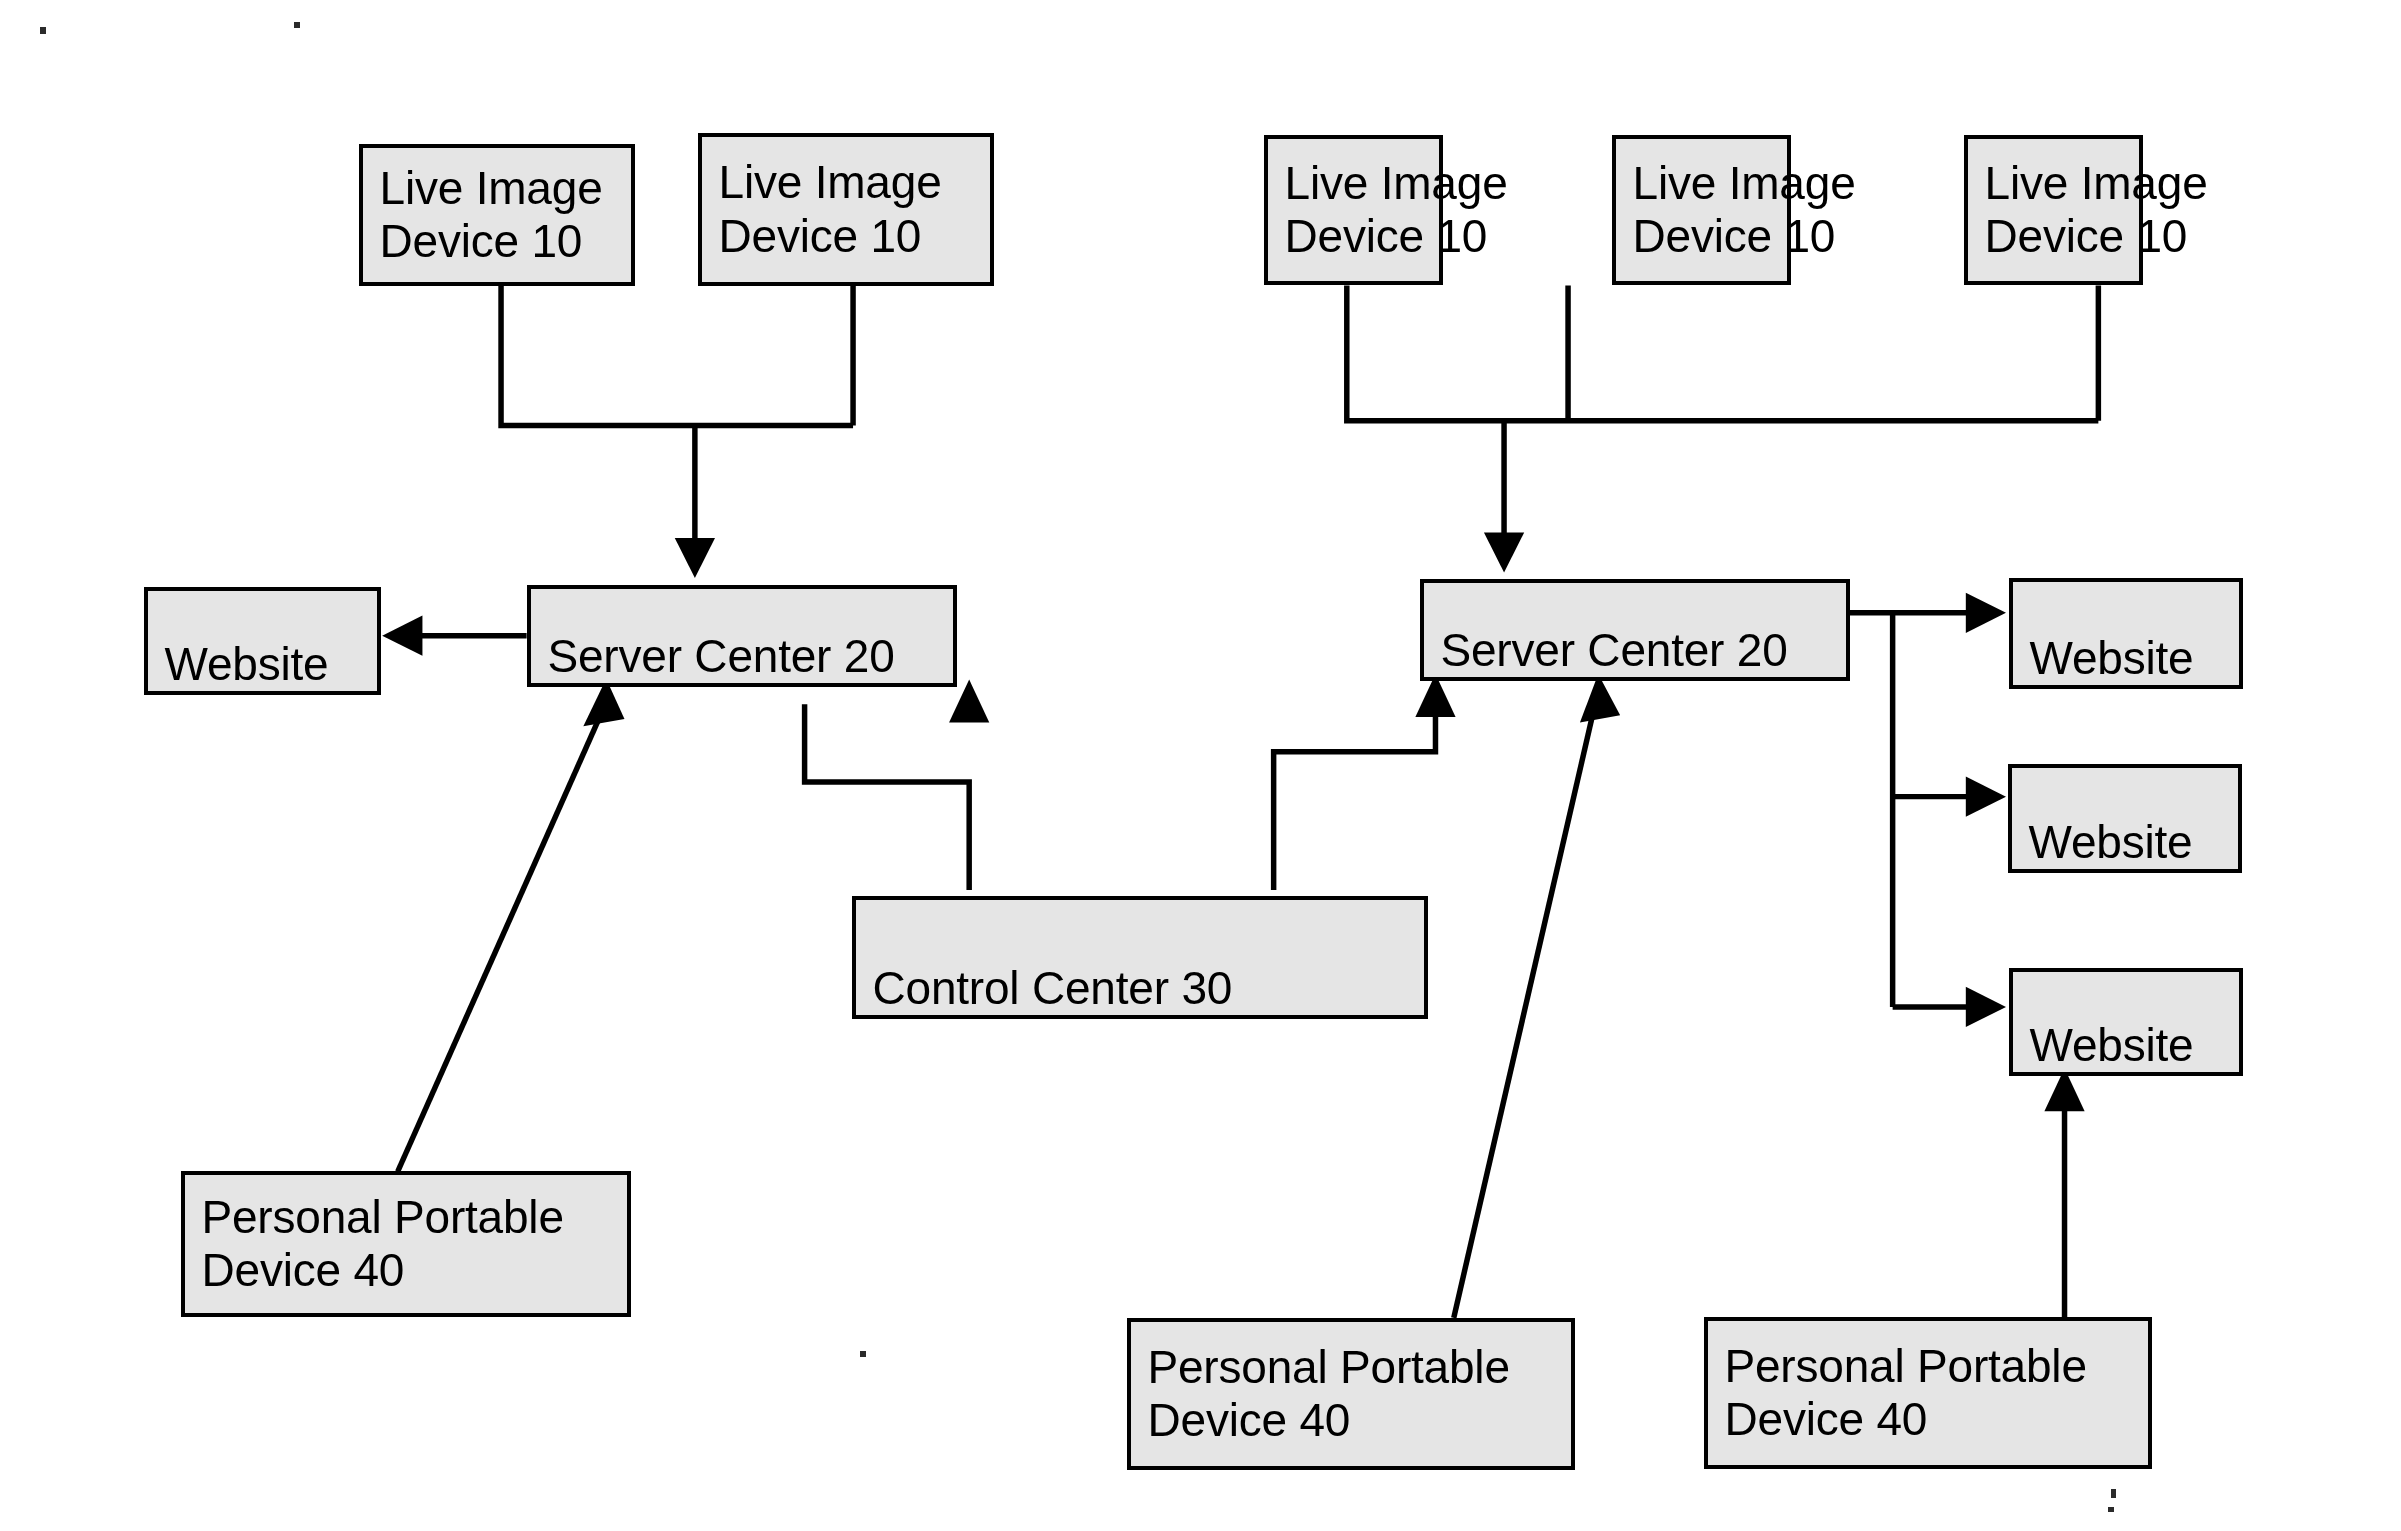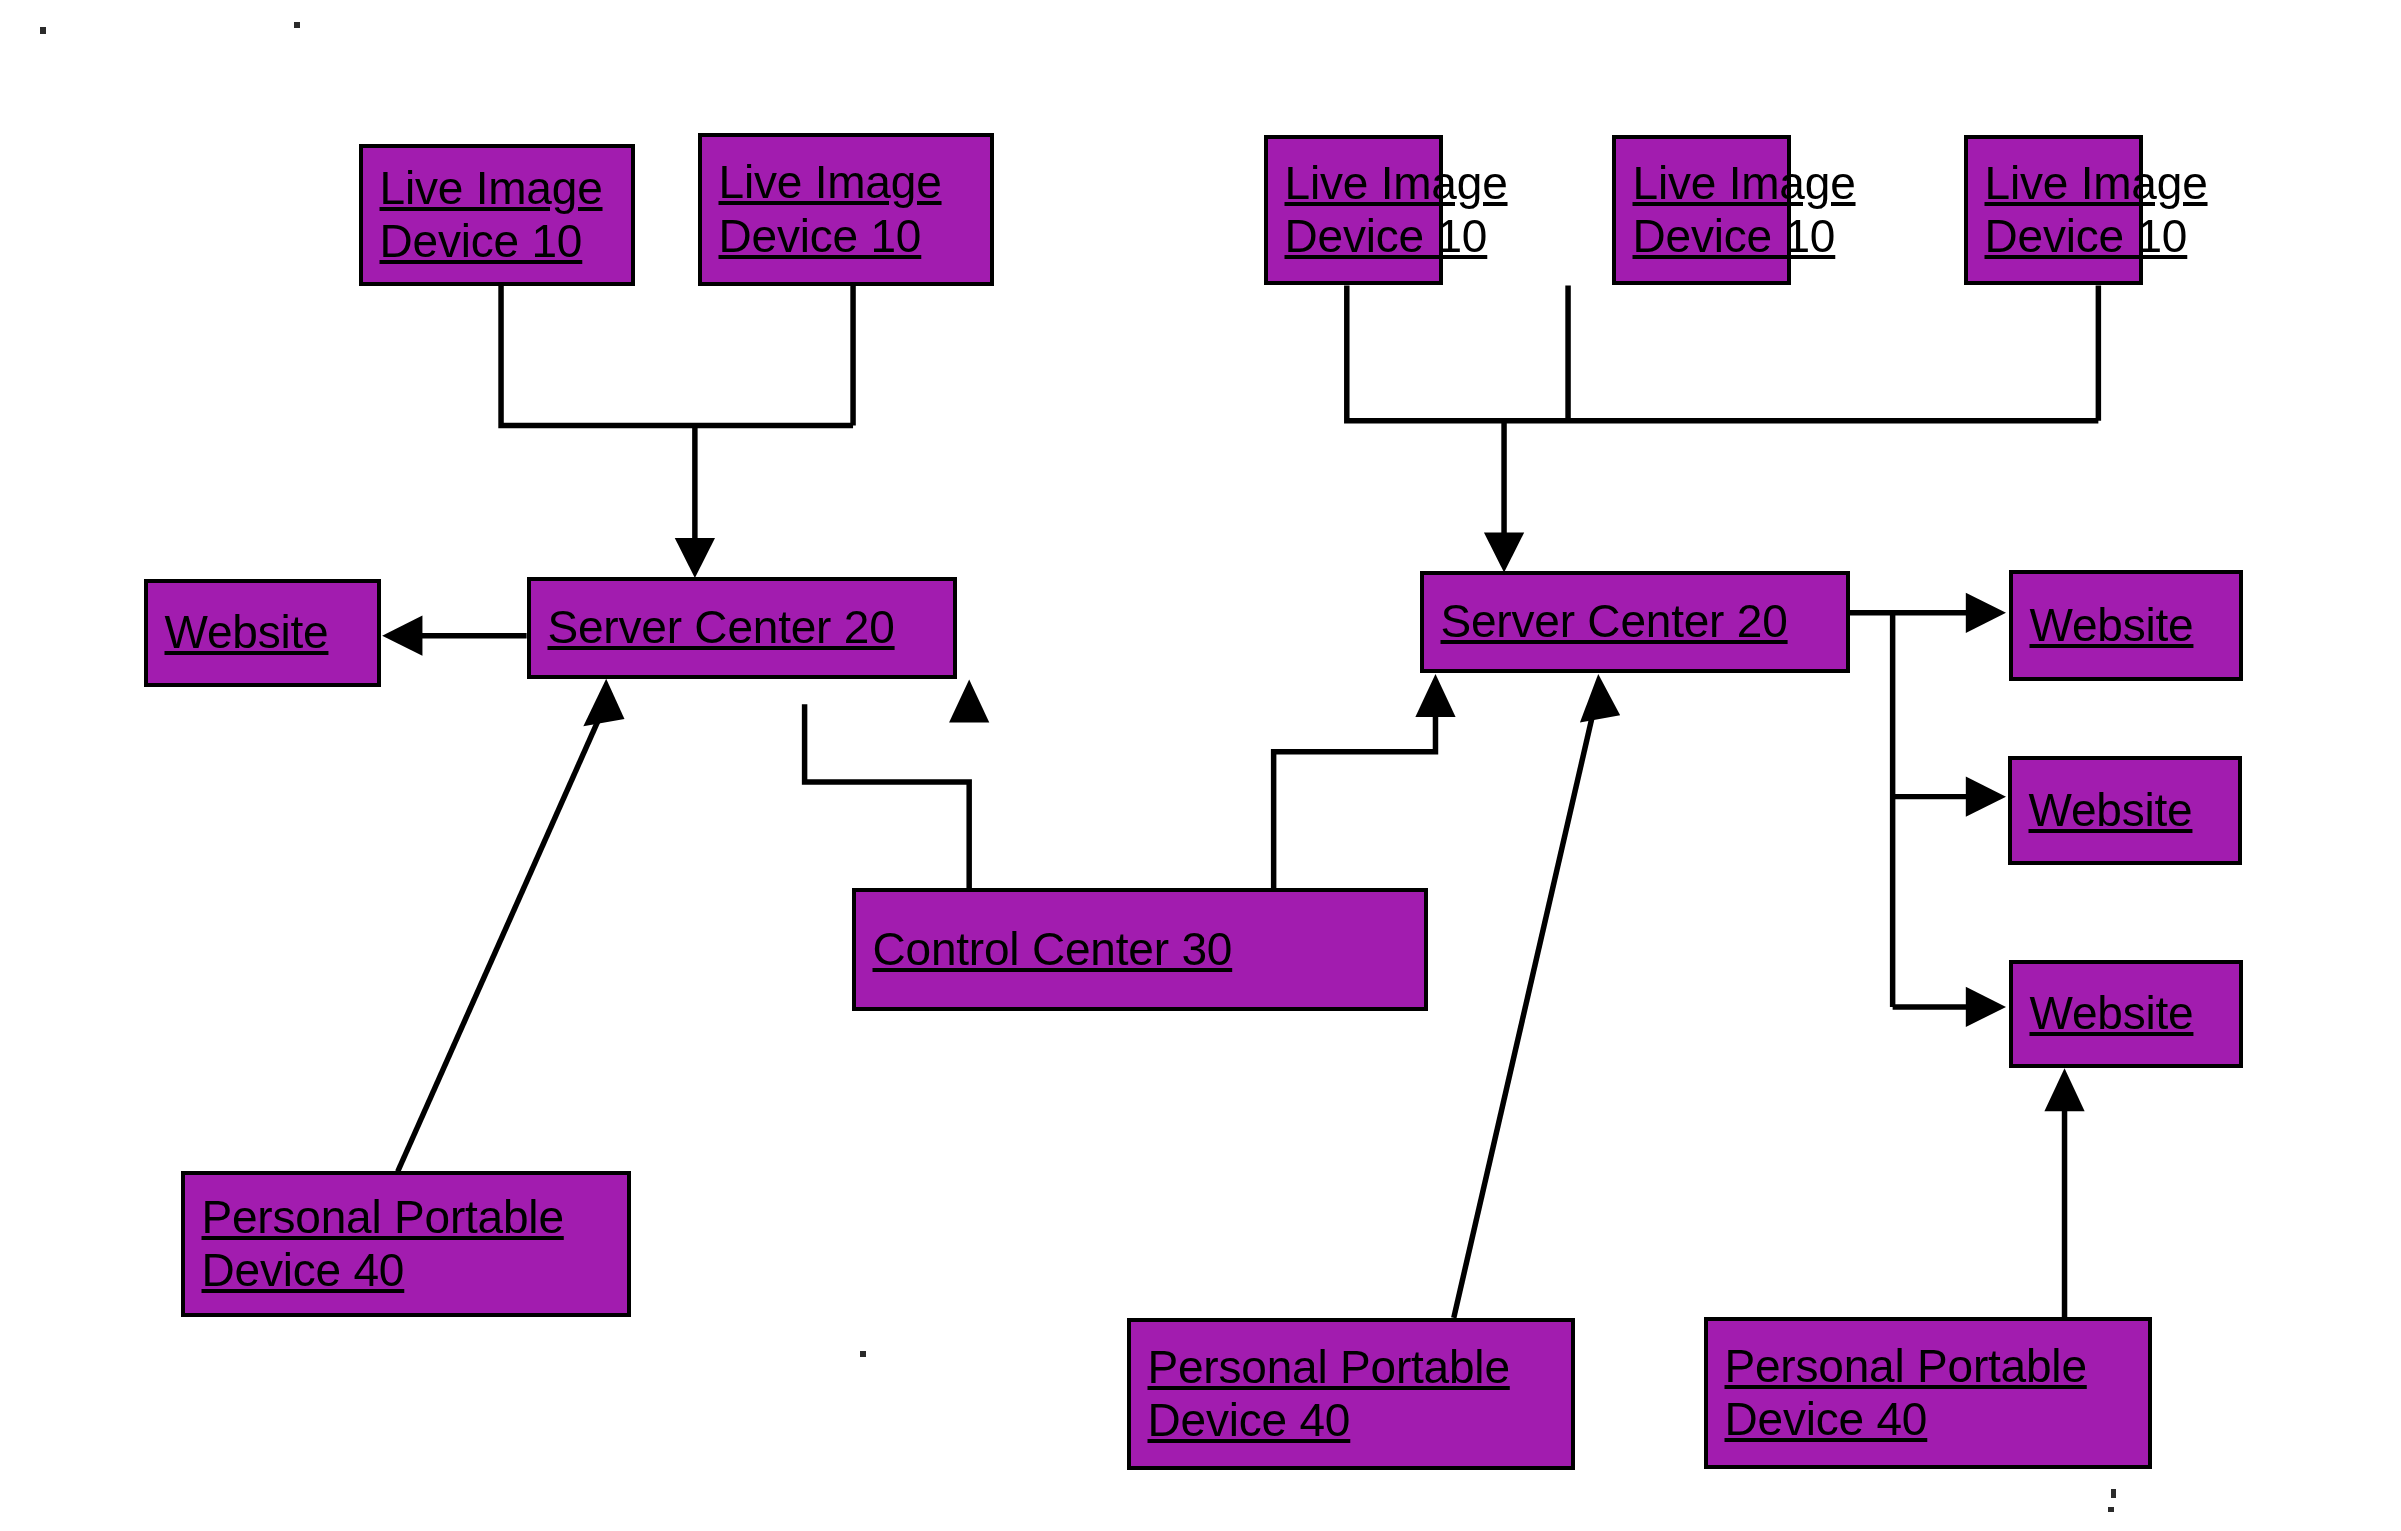--- a/index.html
+++ b/index.html
@@ -14,39 +14,39 @@
     position: relative;
     width: 2401px;
     height: 1532px;
     background: #ffffff;
     overflow: hidden;
   }
   .node {
     position: absolute;
     box-sizing: border-box;
     border: 4.6px solid #000000;
-    background: #a21caf;
+    background: #e5e5e5;
     display: flex;
     flex-direction: column;
     justify-content: center;
     align-items: flex-start;
     padding: 0 16.5px;
     z-index: 3;
-    text-decoration: underline;
   }
   .node .line {
     display: block;
     font-size: 46px;
     line-height: 1.16;
     color: #000000;
     white-space: nowrap;
     letter-spacing: -0.2px;
   }
   .node.one-line {
-    justify-content: center;
+    justify-content: flex-end;
+    margin-top: 8px;
   }
   svg.wires {
     position: absolute;
     left: 0;
     top: 0;
     width: 2401px;
     height: 1532px;
     z-index: 1;
     pointer-events: none;
   }

